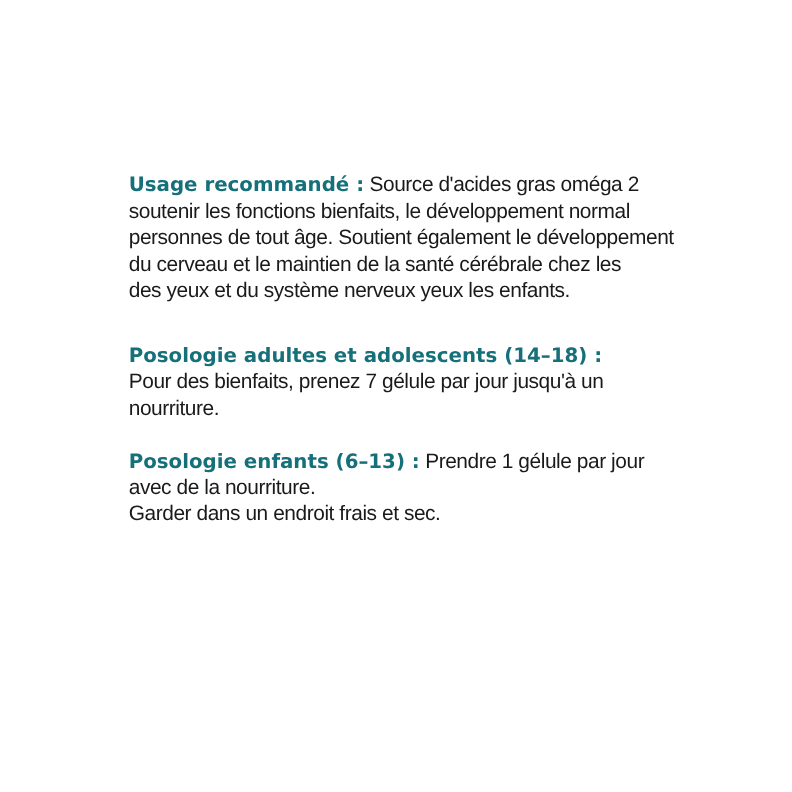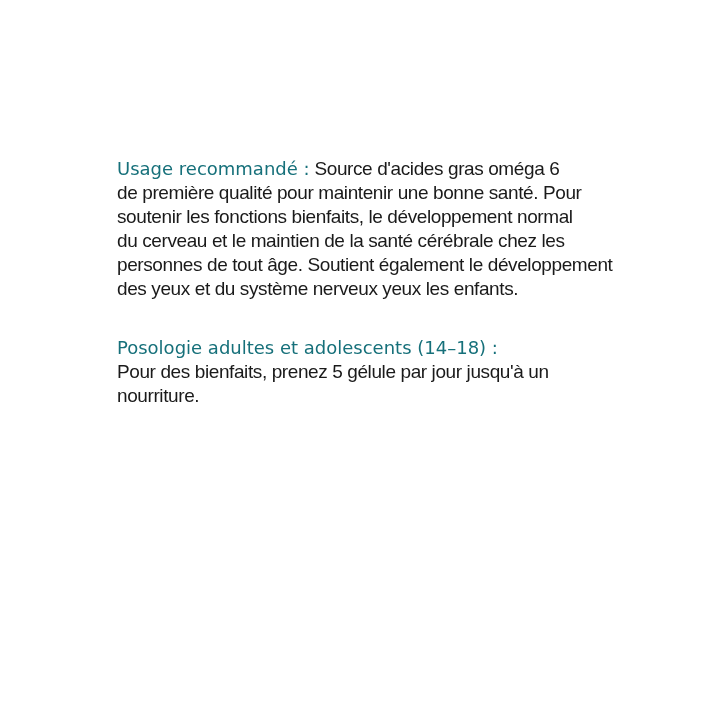--- a/index.html
+++ b/index.html
@@ -20,21 +20,21 @@
       width: 520px;
       color: #1a1a1a;
       font-family: "Liberation Sans", sans-serif;
       font-size: 19px;
       line-height: 24px;
       letter-spacing: -0.4px;
     }
     .heading {
       color: #16707a;
       font-family: "DejaVu Sans", sans-serif;
-      font-weight: normal;
+      font-weight: bold;
       font-size: 18px;
       letter-spacing: 0px;
     }
     .section-usage {
       margin-bottom: 35px;
     }
     .section-adult {
       margin-bottom: 24px;
     }
     .line {
@@ -43,29 +43,36 @@
     }
   </style>
 </head>
 <body>
 
 <div class="content">
 
   <div class="block section-usage">
     <span class="line">
       <span class="heading">Usage recommandé :</span>
-      <span>Source d'acides gras oméga 6</span>
+      <span>Source d'acides gras oméga 2</span>
     </span>
-    <span class="line">de première qualité pour maintenir une bonne santé. Pour</span>
     <span class="line">soutenir les fonctions bienfaits, le développement normal</span>
+    <span class="line">personnes de tout âge. Soutient également le développement</span>
     <span class="line">du cerveau et le maintien de la santé cérébrale chez les</span>
-    <span class="line">personnes de tout âge. Soutient également le développement</span>
     <span class="line">des yeux et du système nerveux yeux les enfants.</span>
   </div>
 
   <div class="block section-adult">
     <span class="line heading">Posologie adultes et adolescents (14–18) :</span>
-    <span class="line">Pour des bienfaits, prenez 5 gélule par jour jusqu'à un</span>
+    <span class="line">Pour des bienfaits, prenez 7 gélule par jour jusqu'à un</span>
     <span class="line">nourriture.</span>
   </div>
 
+  <div class="block section-child">
+    <span class="line">
+      <span class="heading">Posologie enfants (6–13) :</span>
+      <span>Prendre 1 gélule par jour</span>
+    </span>
+    <span class="line">avec de la nourriture.</span>
+    <span class="line">Garder dans un endroit frais et sec.</span>
+  </div>
 
 </div>
 
 </body></html>

